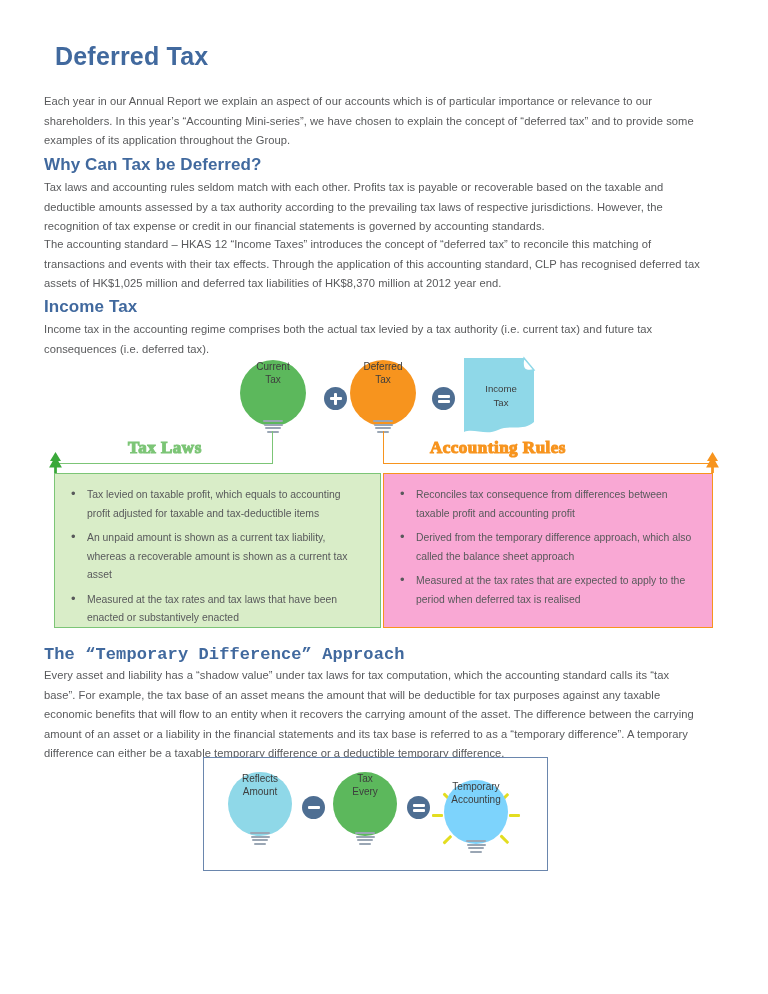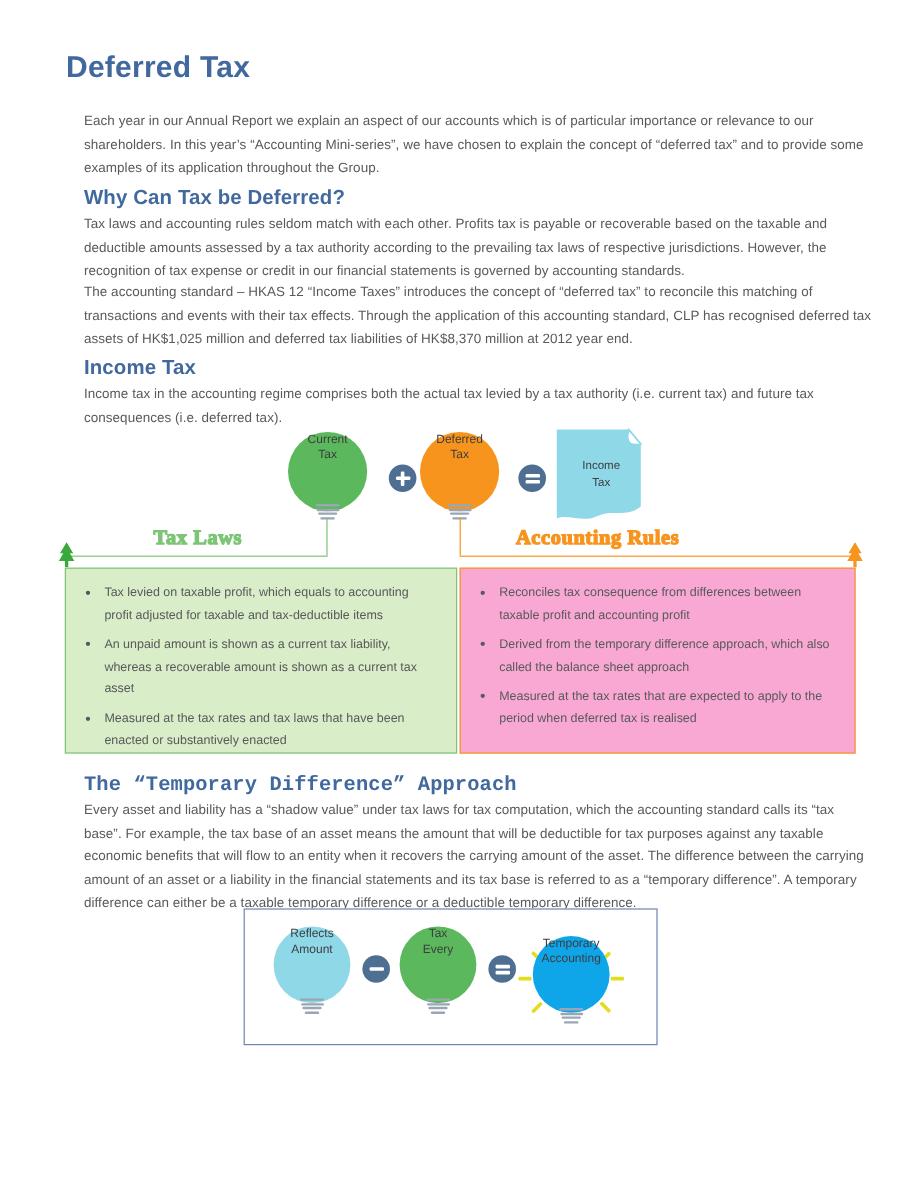--- a/index.html
+++ b/index.html
@@ -15,21 +15,21 @@
     position:absolute;left:55px;top:42px;
     font-size:25px;font-weight:bold;color:#41699e;letter-spacing:.2px;
   }
   .h2{
     font-size:17px;font-weight:bold;color:#41699e;letter-spacing:.1px;
   }
   .body-text{
     font-size:11.2px;color:#58595b;line-height:19.5px;letter-spacing:.05px;
   }
 
-  .block{position:absolute;left:70px;width:658px;}
+  .block{position:absolute;left:44px;width:658px;}
 
   
   .diagram1{position:absolute;left:40px;top:355px;width:690px;height:280px;}
 
   .bulb{position:absolute;}
   .bulb .glass{
     position:absolute;left:0;top:0;border-radius:50%;
     display:flex;align-items:flex-start;justify-content:center;text-align:center;
     font-size:10px;line-height:13px;color:#3d3d3d;
   }
@@ -226,21 +226,21 @@
 
     <div class="ray" style="left:271px;top:24px;width:2.5px;height:11px;"></div>
     <div class="ray" style="left:242px;top:34px;width:2.5px;height:11px;transform:rotate(-45deg);"></div>
     <div class="ray" style="left:299px;top:34px;width:2.5px;height:11px;transform:rotate(45deg);"></div>
     <div class="ray" style="left:228px;top:56px;width:11px;height:2.5px;"></div>
     <div class="ray" style="left:305px;top:56px;width:11px;height:2.5px;"></div>
     <div class="ray" style="left:242px;top:76px;width:2.5px;height:11px;transform:rotate(45deg);"></div>
     <div class="ray" style="left:299px;top:76px;width:2.5px;height:11px;transform:rotate(-45deg);"></div>
 
     <div class="bulb" style="left:240px;top:22px;width:64px;height:80px;">
-      <div class="glass" style="width:64px;height:64px;background:#0ea5e9;">
+      <div class="glass" style="width:64px;height:64px;background:#7dd3fc;">
         <span><span>Temporary</span><br><span>Accounting</span></span>
       </div>
       <div class="screw" style="top:60px;">
           <i></i>
           <i></i>
           <i></i>
           <i></i>
         </div>
     </div>
   </div>

